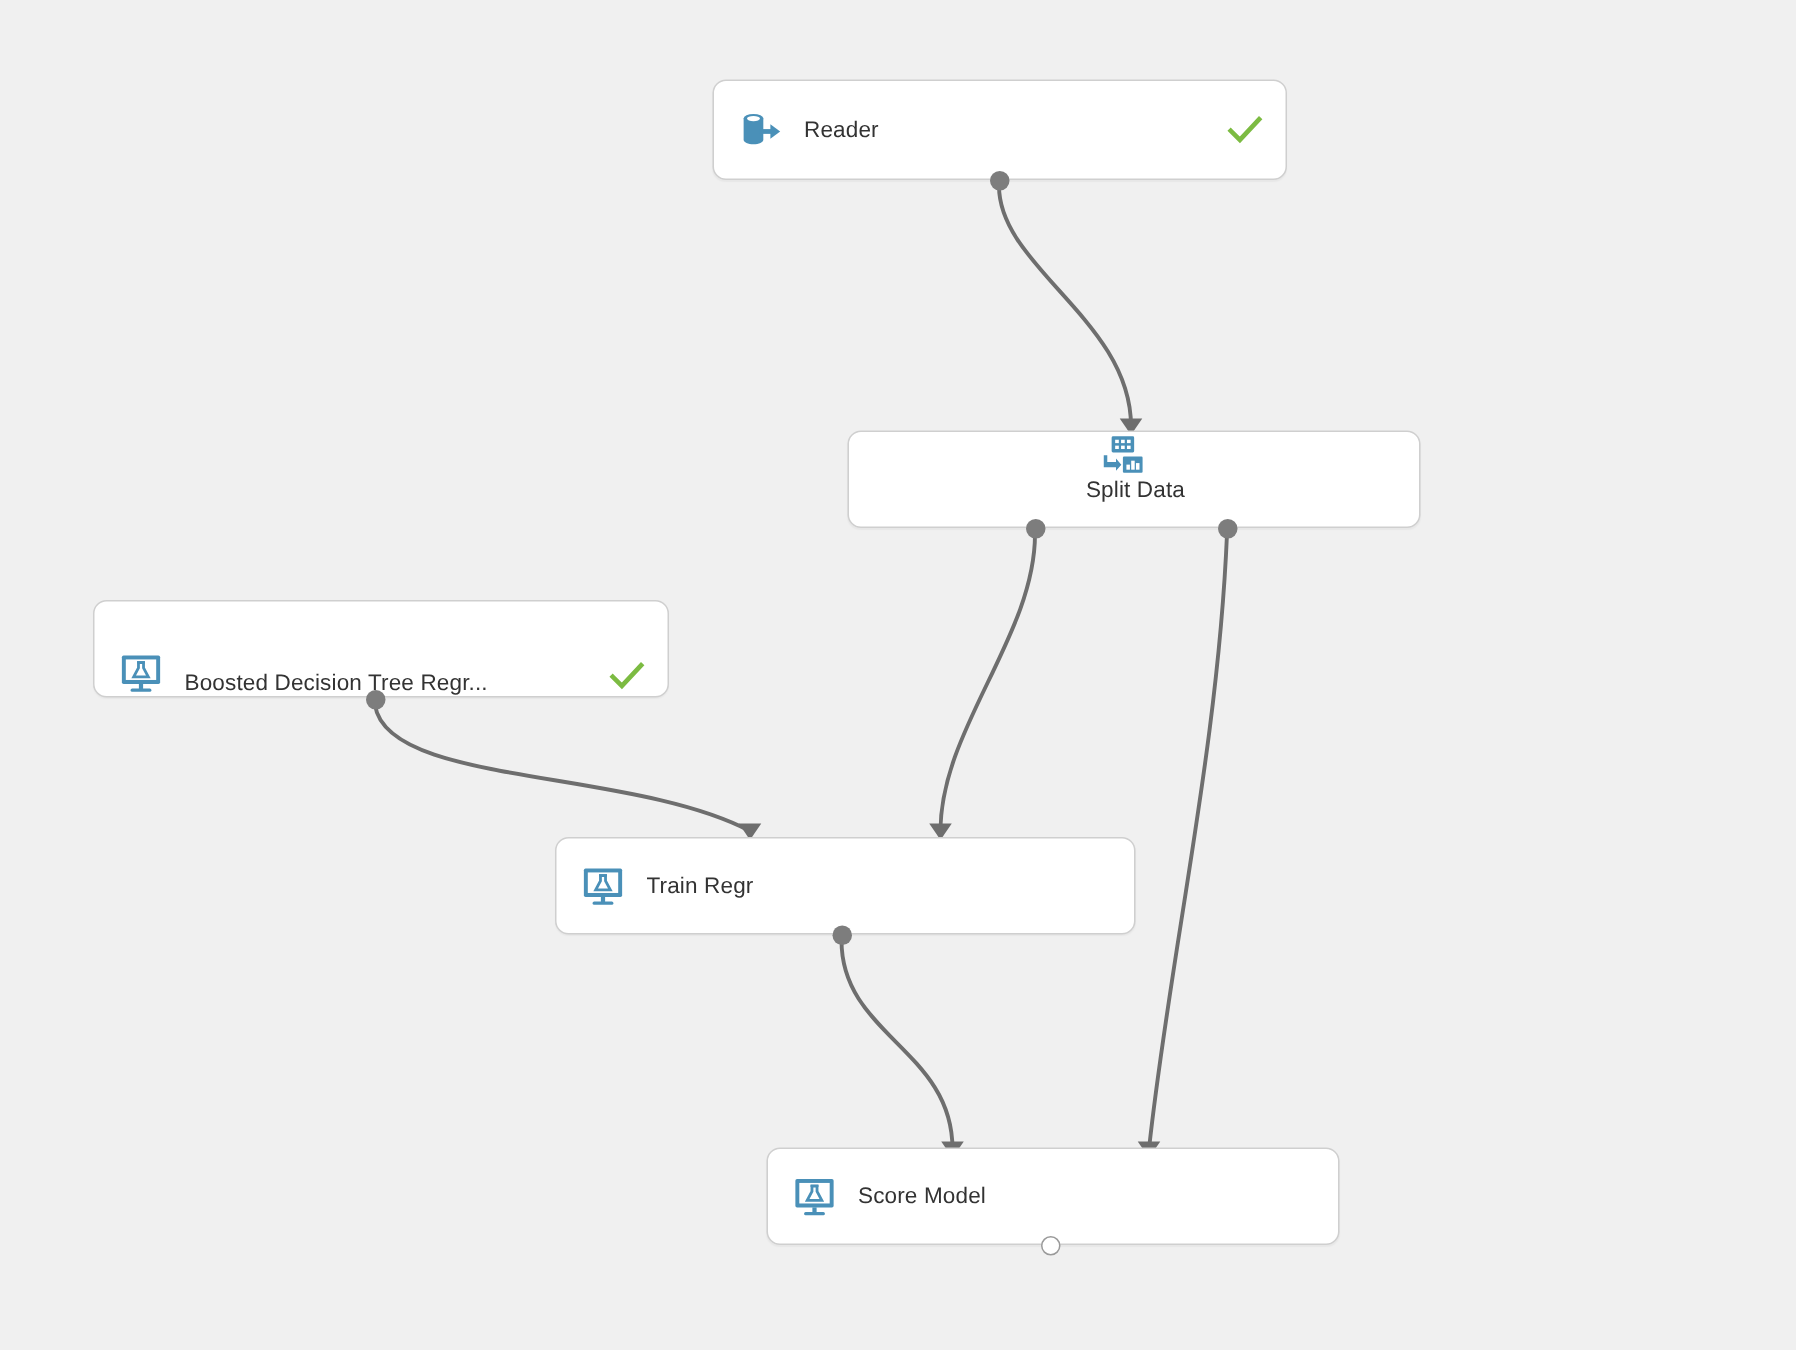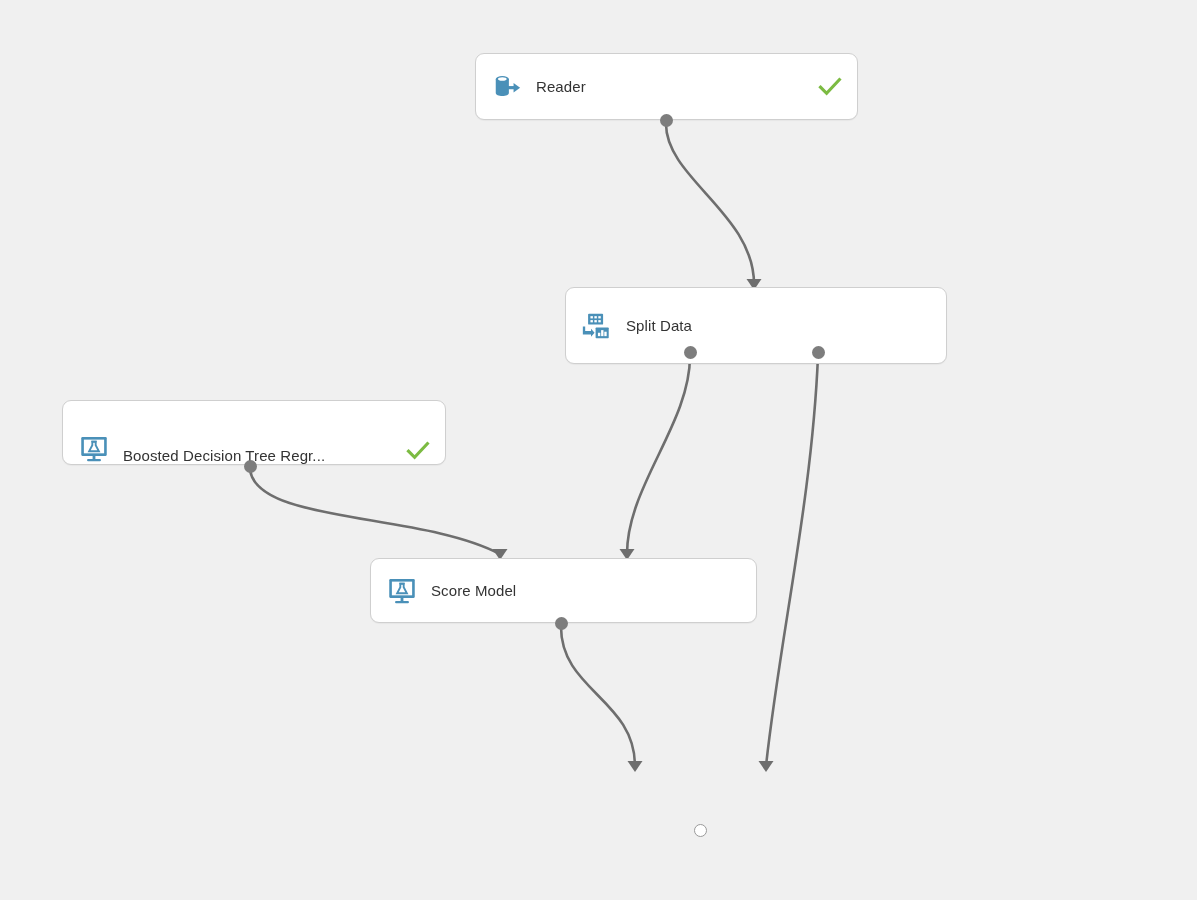--- a/index.html
+++ b/index.html
@@ -107,21 +107,21 @@
       <ellipse cx="11" cy="7.5" rx="4.6" ry="1.9" fill="#ffffff"></ellipse>
       <rect x="15" y="15" width="10.5" height="3.4" fill="#4a90b8"></rect>
       <path d="M23 11.6 L30 16.7 L23 21.8 Z" fill="#4a90b8"></path>
     </svg>
     <div class="node-label">Reader</div>
     <svg class="node-status" viewBox="0 0 26 26">
       <path d="M3.5 13.2 L9.6 19.3 L22.4 5.6" fill="none" stroke="#7cbb42" stroke-width="3.1" stroke-linecap="square" stroke-linejoin="miter"></path>
     </svg>
   </div>
 
-  <div class="node" id="node-split-data" style="left: 565px; top: 287px; width: 382px; height: 77px;">
+  <div class="node" id="node-split-data" style="left: 565px; top: 287px; width: 382px; height: 65px; flex-direction: column;">
     <svg class="node-icon" viewBox="0 0 32 32">
       <rect x="6.5" y="3" width="16" height="11.5" rx="1" fill="#4a90b8"></rect>
       <g fill="#ffffff">
         <rect x="9" y="5.5" width="2.6" height="2.4"></rect>
         <rect x="13.2" y="5.5" width="2.6" height="2.4"></rect>
         <rect x="17.4" y="5.5" width="2.6" height="2.4"></rect>
         <rect x="9" y="9.7" width="2.6" height="2.4"></rect>
         <rect x="13.2" y="9.7" width="2.6" height="2.4"></rect>
         <rect x="17.4" y="9.7" width="2.6" height="2.4"></rect>
       </g>
@@ -153,23 +153,34 @@
 
   <div class="node" id="node-train-model" style="left: 370px; top: 558px; width: 387px; height: 65px;">
     <svg class="node-icon" viewBox="0 0 32 32">
       <rect x="2.4" y="3.2" width="27.2" height="20.2" rx="1.2" fill="#4a90b8"></rect>
       <rect x="5.2" y="6" width="21.6" height="14.6" fill="#ffffff"></rect>
       <path d="M14.2 8.2 L17.8 8.2 L17.8 12.0 L21.2 18.4 L10.8 18.4 L14.2 12.0 Z" fill="none" stroke="#4a90b8" stroke-width="2"></path>
       <rect x="13.2" y="7.2" width="5.6" height="1.7" fill="#4a90b8"></rect>
       <rect x="14.5" y="23.4" width="3" height="3.6" fill="#4a90b8"></rect>
       <rect x="8.6" y="26.6" width="14.8" height="2.4" rx="1.1" fill="#4a90b8"></rect>
     </svg>
+    <div class="node-label">Train Regr</div>
+  </div>
+
+  <div class="node" id="node-score-model" style="left: 511px; top: 765px; width: 382px; height: 65px;">
+    <svg class="node-icon" viewBox="0 0 32 32">
+      <rect x="2.4" y="3.2" width="27.2" height="20.2" rx="1.2" fill="#4a90b8"></rect>
+      <rect x="5.2" y="6" width="21.6" height="14.6" fill="#ffffff"></rect>
+      <path d="M14.2 8.2 L17.8 8.2 L17.8 12.0 L21.2 18.4 L10.8 18.4 L14.2 12.0 Z" fill="none" stroke="#4a90b8" stroke-width="2"></path>
+      <rect x="13.2" y="7.2" width="5.6" height="1.7" fill="#4a90b8"></rect>
+      <rect x="14.5" y="23.4" width="3" height="3.6" fill="#4a90b8"></rect>
+      <rect x="8.6" y="26.6" width="14.8" height="2.4" rx="1.1" fill="#4a90b8"></rect>
+    </svg>
     <div class="node-label">Score Model</div>
   </div>
-
 
 <div class="port filled" style="left: 659.5px; top: 113.5px;"></div>
     <div class="port filled" style="left: 683.5px; top: 345.5px;"></div>
     <div class="port filled" style="left: 811.5px; top: 345.5px;"></div>
     <div class="port filled" style="left: 243.5px; top: 459.5px;"></div>
     <div class="port filled" style="left: 554.5px; top: 616.5px;"></div>
     <div class="port hollow" style="left: 693.5px; top: 823.5px;"></div>
   </div>
 
 </body></html>

